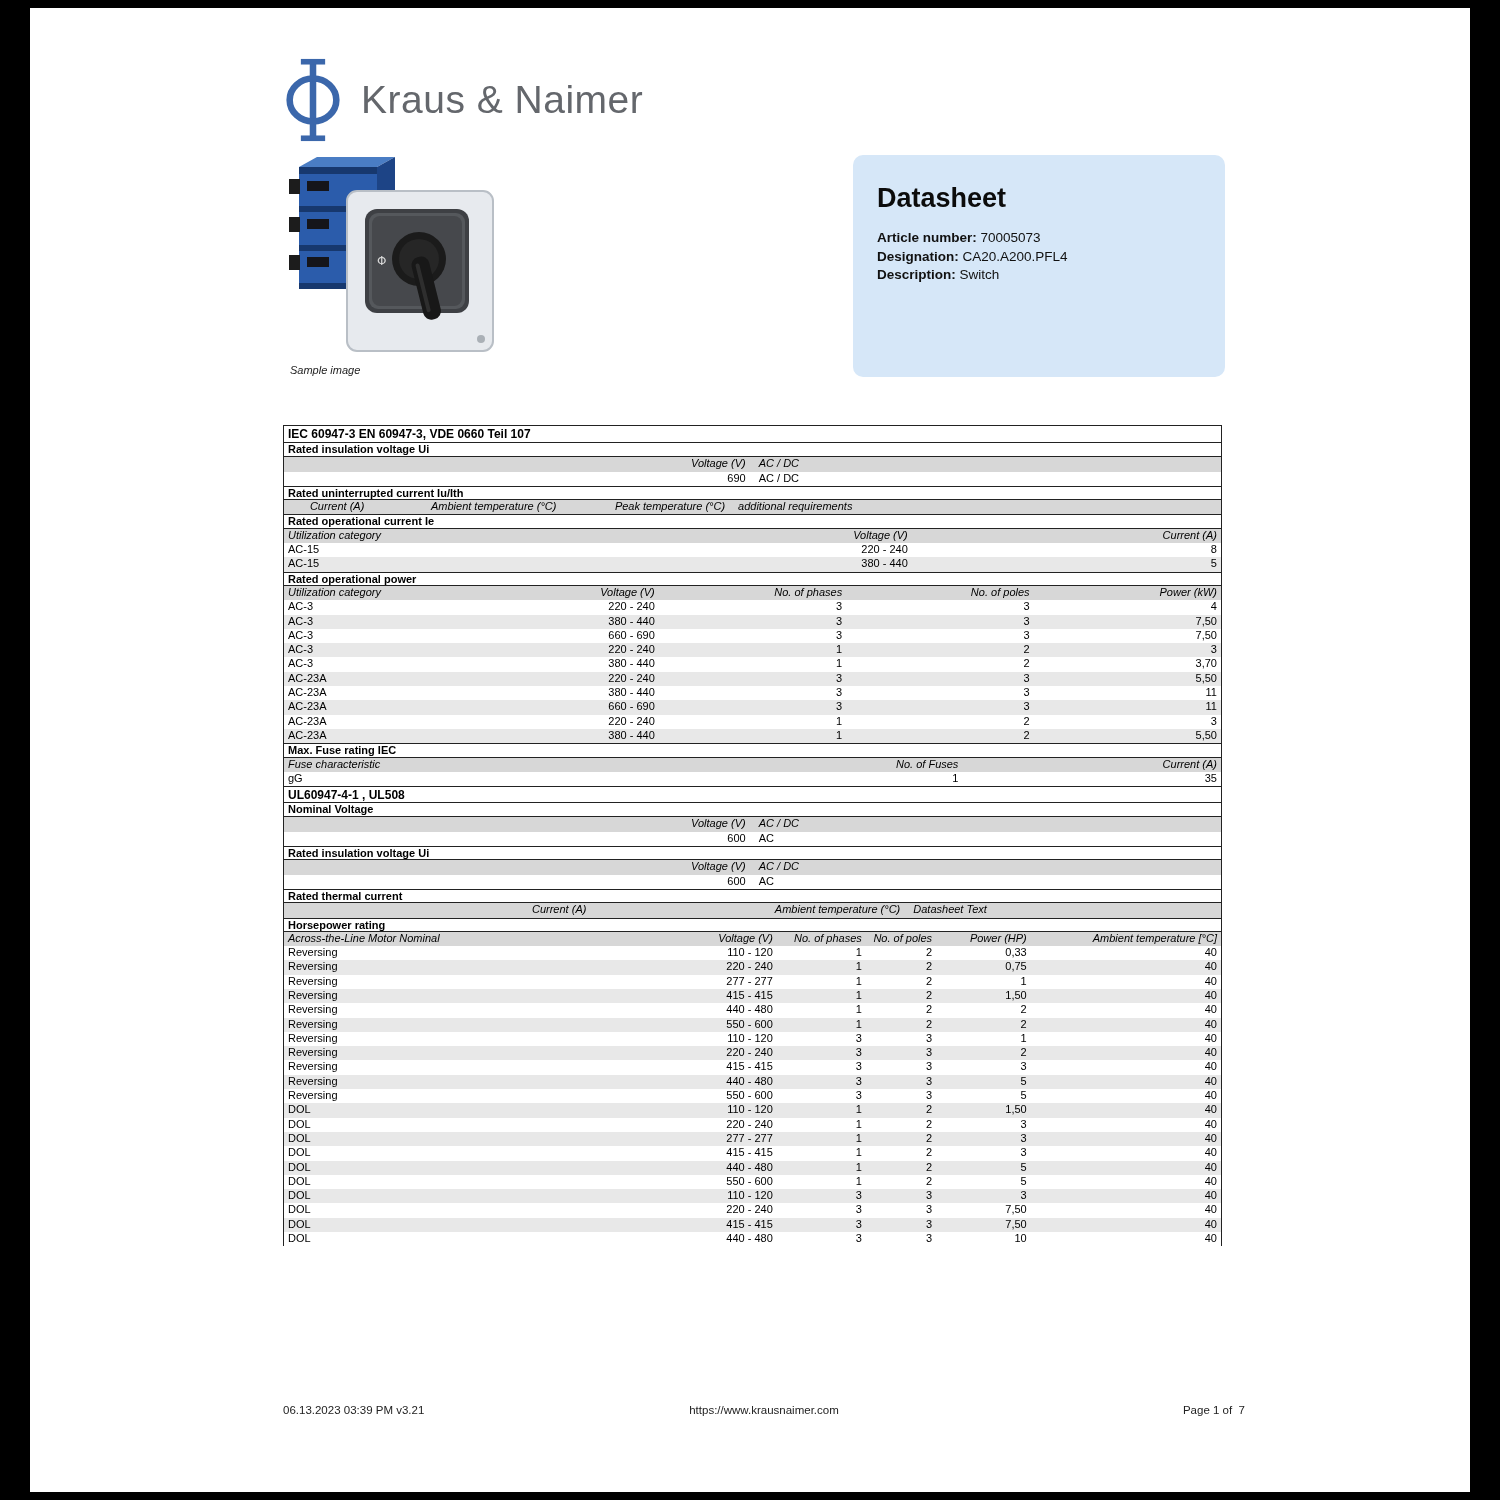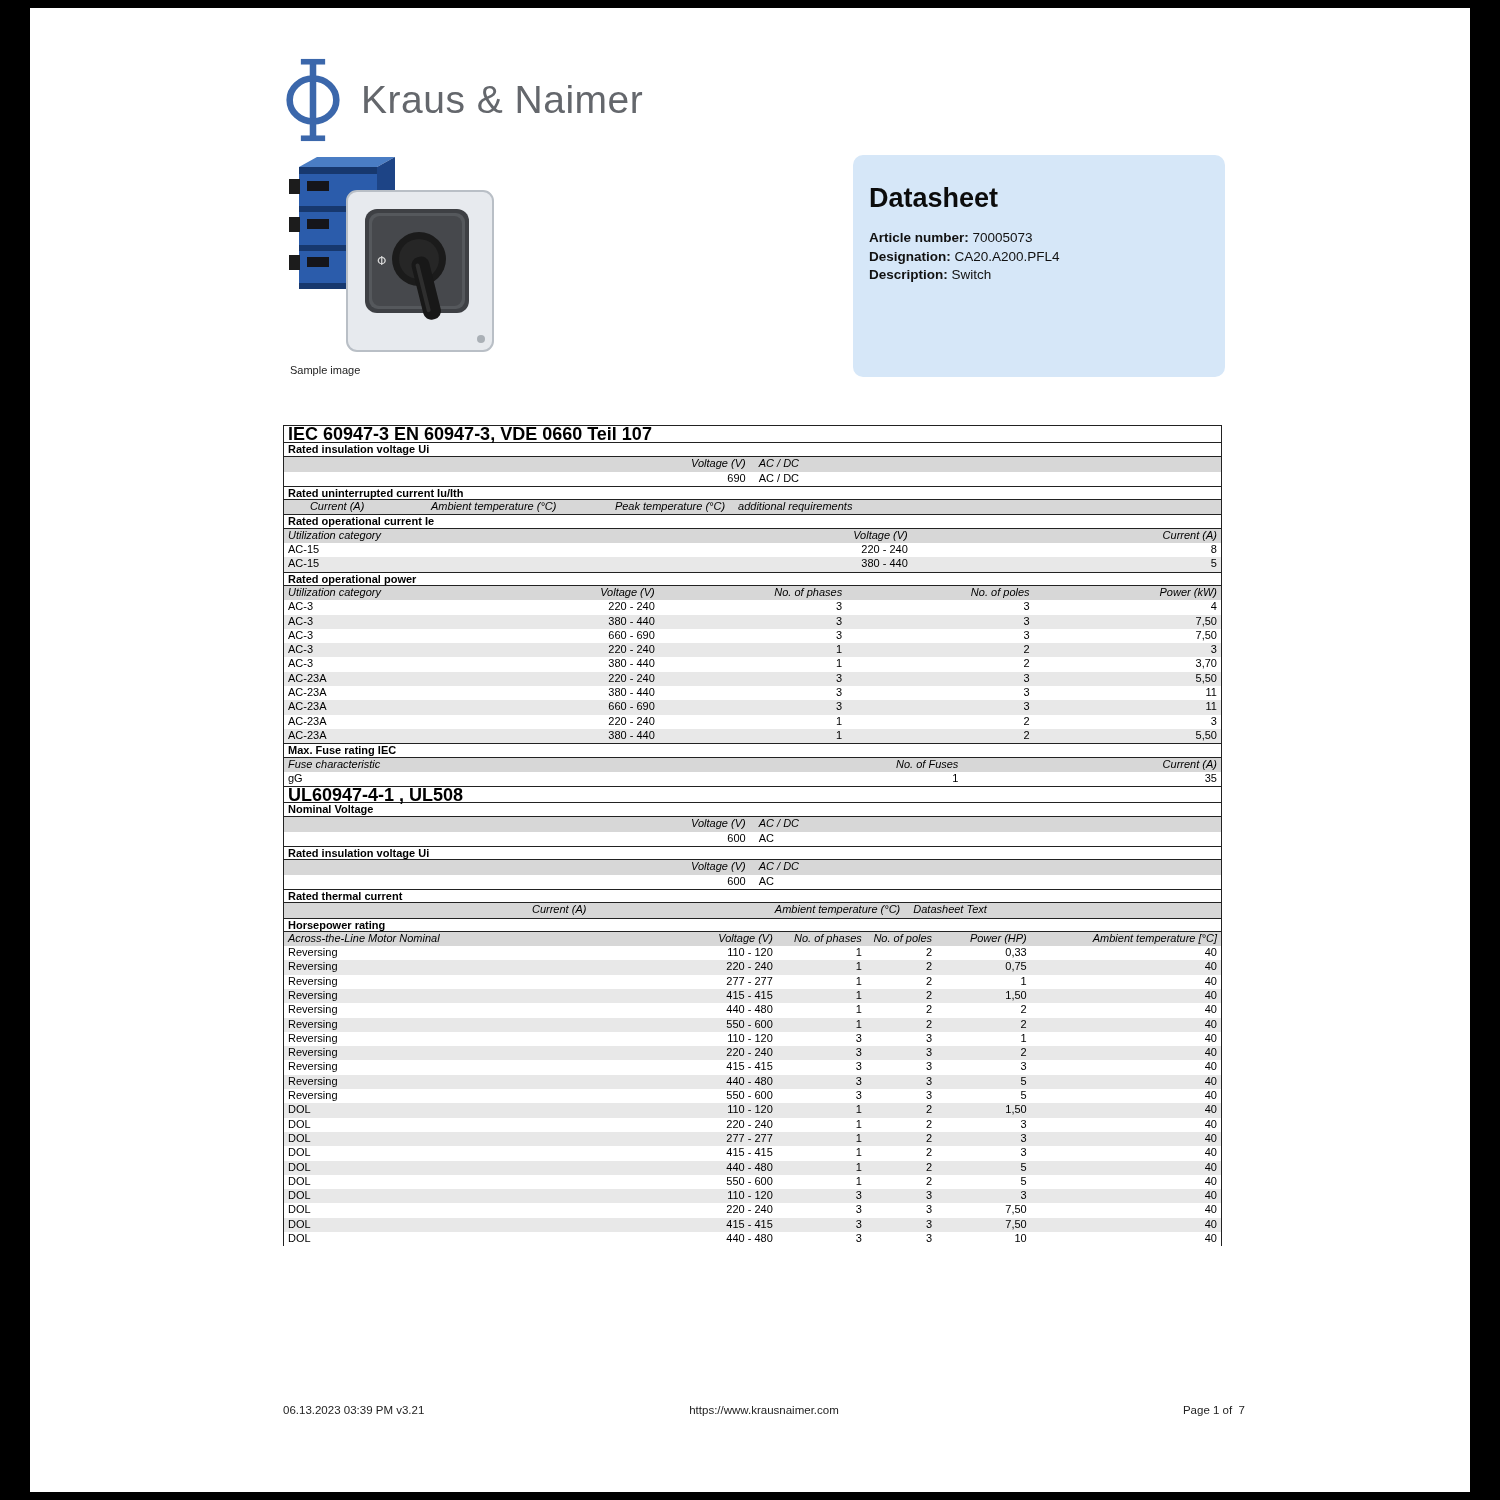--- a/index.html
+++ b/index.html
@@ -7,36 +7,36 @@
               font-family:"Liberation Sans", sans-serif; }
   #page { position:absolute; left:30px; top:8px; width:1440px; height:1484px; background:#fff; overflow:hidden; }
 
   
   .logo { position:absolute; left:255px; top:48px; display:flex; align-items:center; gap:20px; }
   .logo .phi { width:56px; height:88px; }
   .brand-text { font-size:39px; color:#64676c; letter-spacing:0.5px; }
 
   
   .product { position:absolute; left:255px; top:145px; width:210px; height:205px; }
-  .caption { position:absolute; left:260px; top:356px; font-size:11px; color:#222; }
+  .caption { position:absolute; left:260px; top:356px; font-size:11px; color:#222;font-style:italic; }
 
   
   .card { position:absolute; left:823px; top:147px; width:372px; height:222px;
-          background:#d6e7f8; border-radius:10px; padding:28px 16px; }
+          background:#d6e7f8; border-radius:10px; padding:28px 24px; }
   .card h1 { font-size:27px; font-weight:bold; color:#0c0c0c; margin-bottom:15px; }
   .card .field { font-size:13.5px; color:#111; line-height:18.5px; }
   .card .field .b { font-weight:bold; }
 
   
   .ktable { position:absolute; left:253px; top:417px; width:939px;
             border:1px solid #222; border-bottom:none; background:#fff; }
   .trow { display:flex; width:100%; height:14.3px; line-height:13.8px; font-size:11px; color:#000; }
   .trow.title { font-weight:bold; border-top:1px solid #222; border-bottom:1px solid #222;
                 padding-left:4px; display:block; }
-  .trow.title.l1 { font-size:18px; height:17px; line-height:16px; }
+  .trow.title.l1 { font-size:12px; height:17px; line-height:16px; }
   .trow.title.no-top { border-top:none; }
   .trow.header { background:#d7d7d7; font-style:italic; }
   .trow.shade { background:#e8e8e8; }
   .tcell { height:100%; overflow:hidden; white-space:nowrap; }
   .tcell.l { text-align:left; padding-left:4px; }
   .tcell.r { text-align:right; padding-right:4px; }
   .tcell.gap { padding-left:9px; }
 
   
   .footer { position:absolute; left:253px; top:1396px; width:962px; display:flex;

